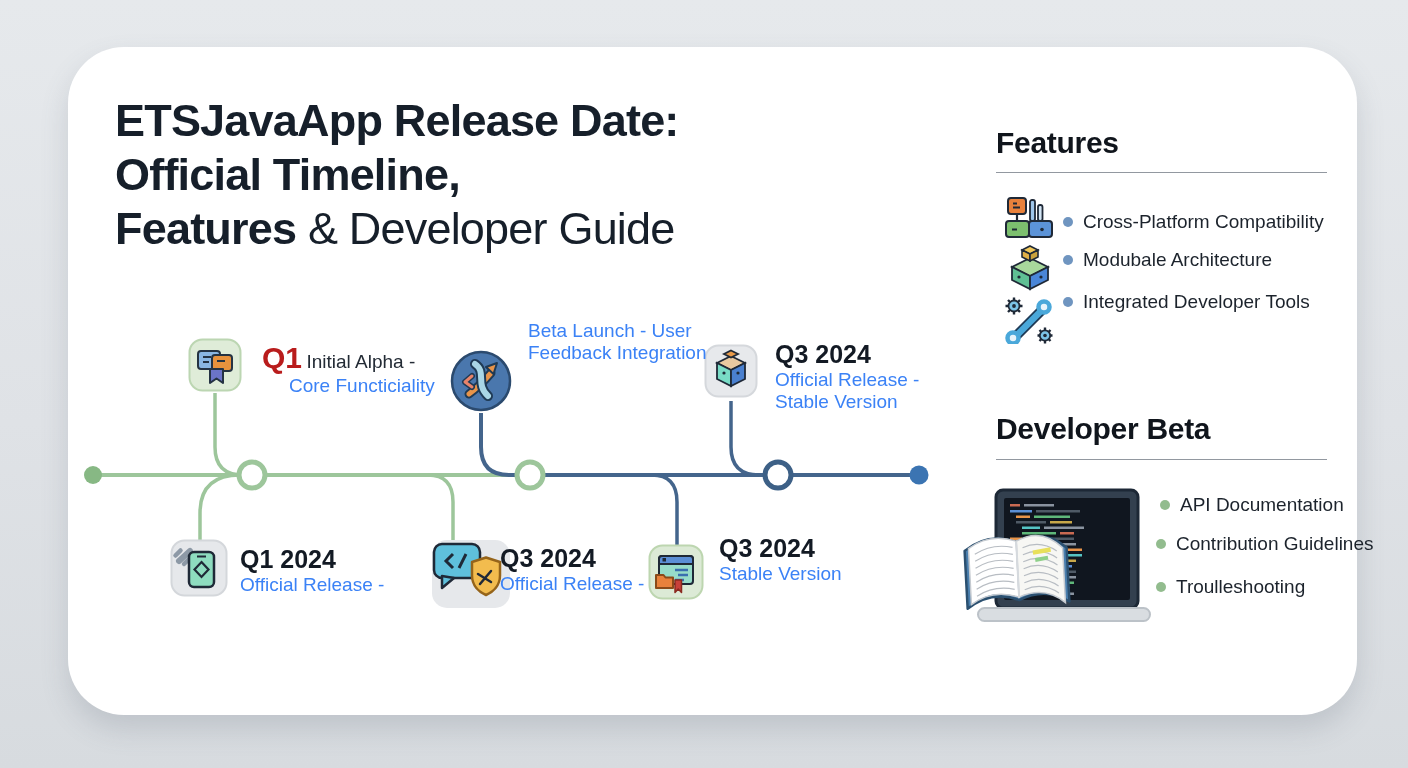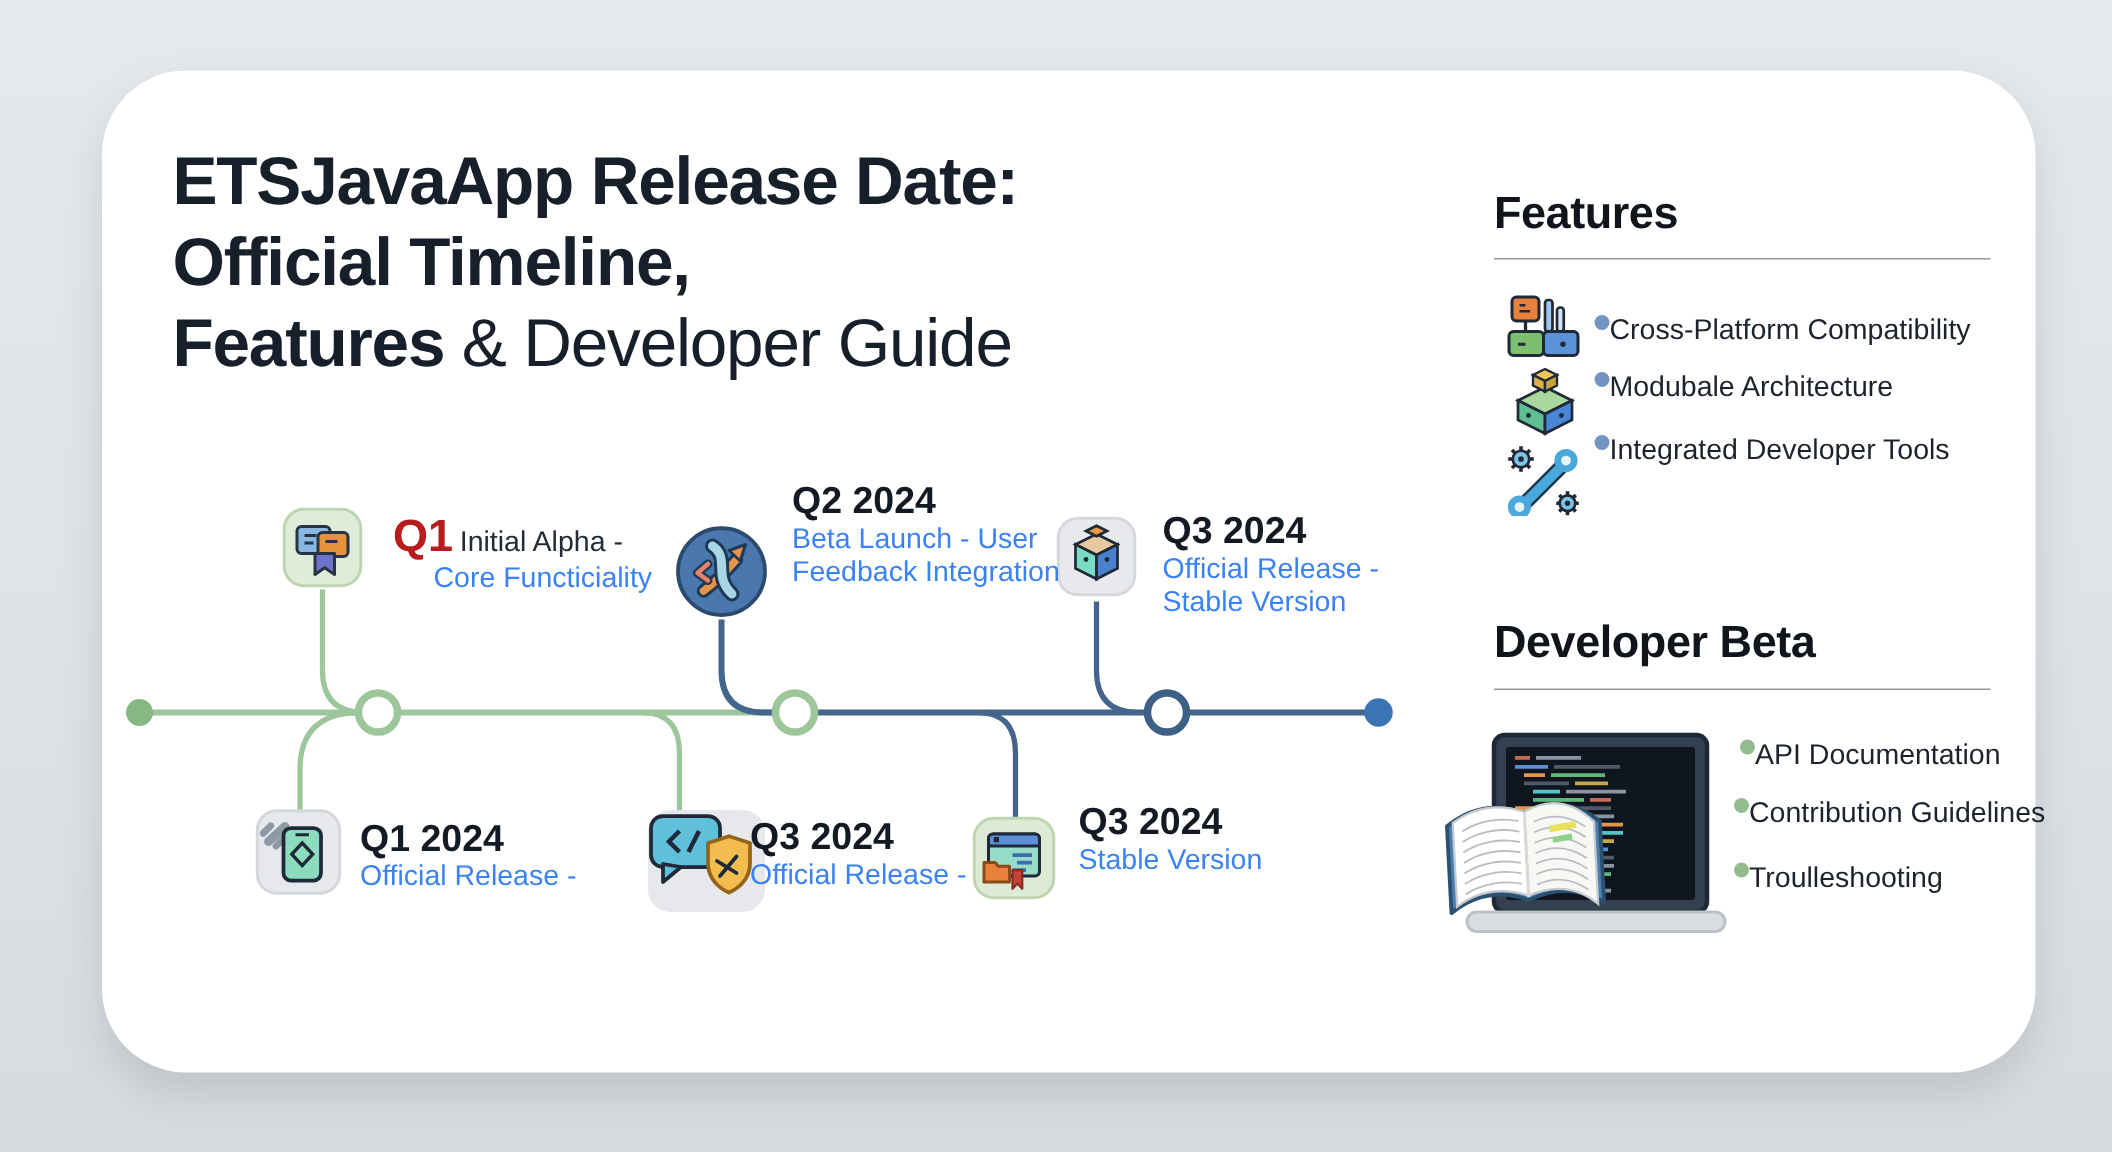--- a/index.html
+++ b/index.html
@@ -18,21 +18,21 @@
   }
   
   .title{left:115px;top:94px;font-size:45px;line-height:54px;letter-spacing:-0.8px;color:#161f2a;}
   .title .t-semibold{font-weight:700;}
   .title .t-heavy{font-weight:800;}
   .title .t-reg{font-weight:400;}
   
   .sec-heading{font-size:30px;font-weight:700;color:#10151c;letter-spacing:-0.3px;}
   .rule{width:331px;border-top:1.5px solid #9298a0;height:0;}
   
-  .row{display:flex;align-items:flex-start;height:23px;}
+  .row{display:flex;align-items:center;gap:10px;height:23px;}
   .dot{width:10px;height:10px;border-radius:50%;flex:0 0 auto;}
   .row-label{font-size:19px;color:#1c232c;white-space:nowrap;}
   
   .q-big{font-size:30px;font-weight:700;color:#b91c1c;}
   .q{font-size:25px;font-weight:700;color:#131a24;line-height:29px;}
   .m-line{font-size:19px;color:#3b82f6;line-height:22px;}
   .m-inline{font-size:19px;color:#232b35;}
   svg{display:block;}
 </style>
 </head>
@@ -123,21 +123,20 @@
   <path d="M8 31h7.5l2 2.5H25v10.5H8z" fill="#e8813c" stroke="#8a4a1a" stroke-width="2" stroke-linejoin="round"></path>
   <path d="M27 36h6.5v12.5L30.2 45l-3.2 3.5z" fill="#c8403a" stroke="#8a2a20" stroke-width="1.5" stroke-linejoin="round"></path>
 </svg>
 
 <div class="abs" style="left:262px;top:341px;width:200px">
   <div><span class="q-big">Q1</span> <span class="m-inline">Initial Alpha -</span></div>
   <div class="m-line" style="margin-left:27px">Core Functiciality</div>
 </div>
 
 <div class="abs" style="left:528px;top:320px;width:190px">
-  <div class="q">Q2 2024</div>
   <div class="m-line">Beta Launch - User</div>
   <div class="m-line">Feedback Integration</div>
 </div>
 
 <div class="abs" style="left:775px;top:340px;width:190px">
   <div class="q">Q3 2024</div>
   <div class="m-line">Official Release -</div>
   <div class="m-line">Stable Version</div>
 </div>
 

